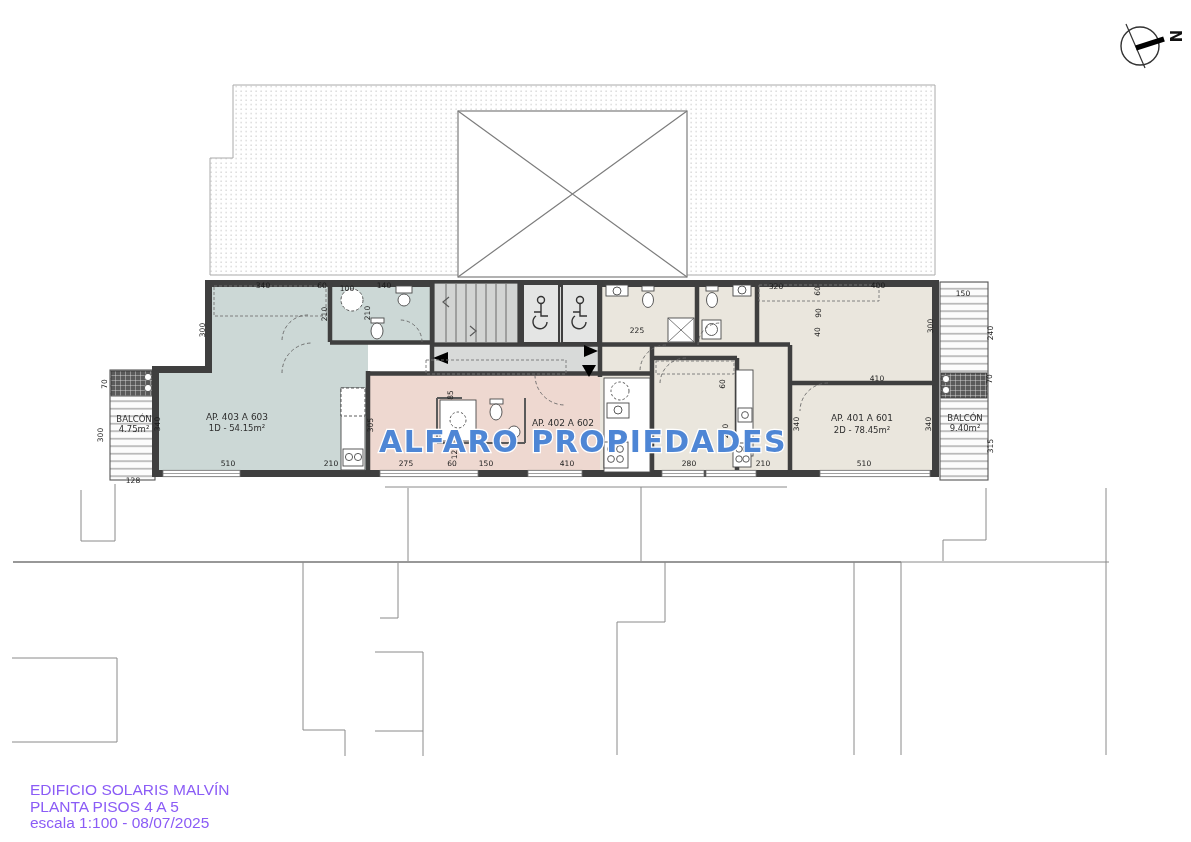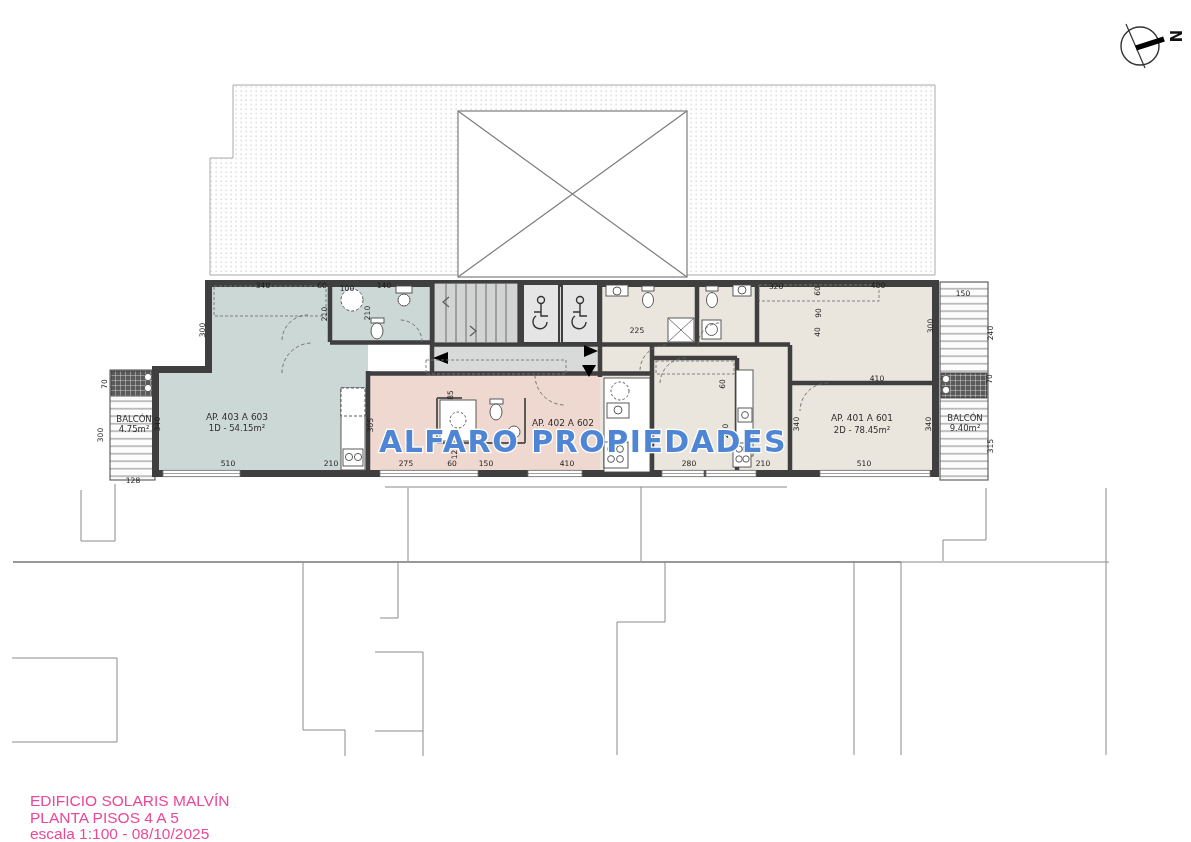--- a/index.html
+++ b/index.html
@@ -4,21 +4,21 @@
 <style>
   html,body{margin:0;padding:0;background:#ffffff;}
   body{width:1191px;height:842px;position:relative;font-family:"Liberation Sans","DejaVu Sans",sans-serif;overflow:hidden;}
   svg text{font-family:"DejaVu Sans","Liberation Sans",sans-serif;}
   .dim{font-size:7.5px;fill:#1b1b1b;text-anchor:middle;}
   .apt-name{font-size:9px;fill:#2e2e2e;text-anchor:middle;}
   .apt-detail{font-size:8.5px;fill:#2e2e2e;text-anchor:middle;}
   .balc{font-size:8.5px;fill:#2e2e2e;text-anchor:middle;}
   .watermark{font-size:30px;font-weight:bold;letter-spacing:1.5px;fill:#4e86d5;stroke:#ffffff;stroke-width:2.6px;paint-order:stroke;text-anchor:middle;}
   .north-n{font-size:15px;font-weight:bold;fill:#111;text-anchor:middle;}
-  #title-block{position:absolute;left:30px;top:782px;color:#ec4899;font-size:15.5px;line-height:16.5px;margin-top:11px;}
+  #title-block{position:absolute;left:30px;top:782px;color:#8b5cf6;font-size:15.5px;line-height:16.5px;}
   .wall{stroke:#3f3f3f;fill:none;}
   .thin{stroke:#5a5a5a;fill:none;}
   .dash{stroke:#777;fill:none;stroke-width:0.9;stroke-dasharray:3 2;}
   .fix{stroke:#4a4a4a;fill:#ffffff;stroke-width:0.9;}
   .lot{stroke:#8a8a8a;fill:none;stroke-width:1;}
   .lotdark{stroke:#333;fill:none;stroke-width:1.2;}
 </style>
 </head>
 <body>
 
@@ -261,17 +261,17 @@
       <text class="dim" transform="translate(931,424) rotate(-90)">340</text>
     </g>
 
   <text class="watermark" x="583" y="452">ALFARO PROPIEDADES</text>
 </svg>
 
 
 <div id="title-block">
   <div>EDIFICIO SOLARIS MALVÍN</div>
   <div>PLANTA PISOS 4 A 5</div>
-  <div>escala 1:100 - 08/10/2025</div>
+  <div>escala 1:100 - 08/07/2025</div>
 </div>
 
 
 
 
 </body></html>

